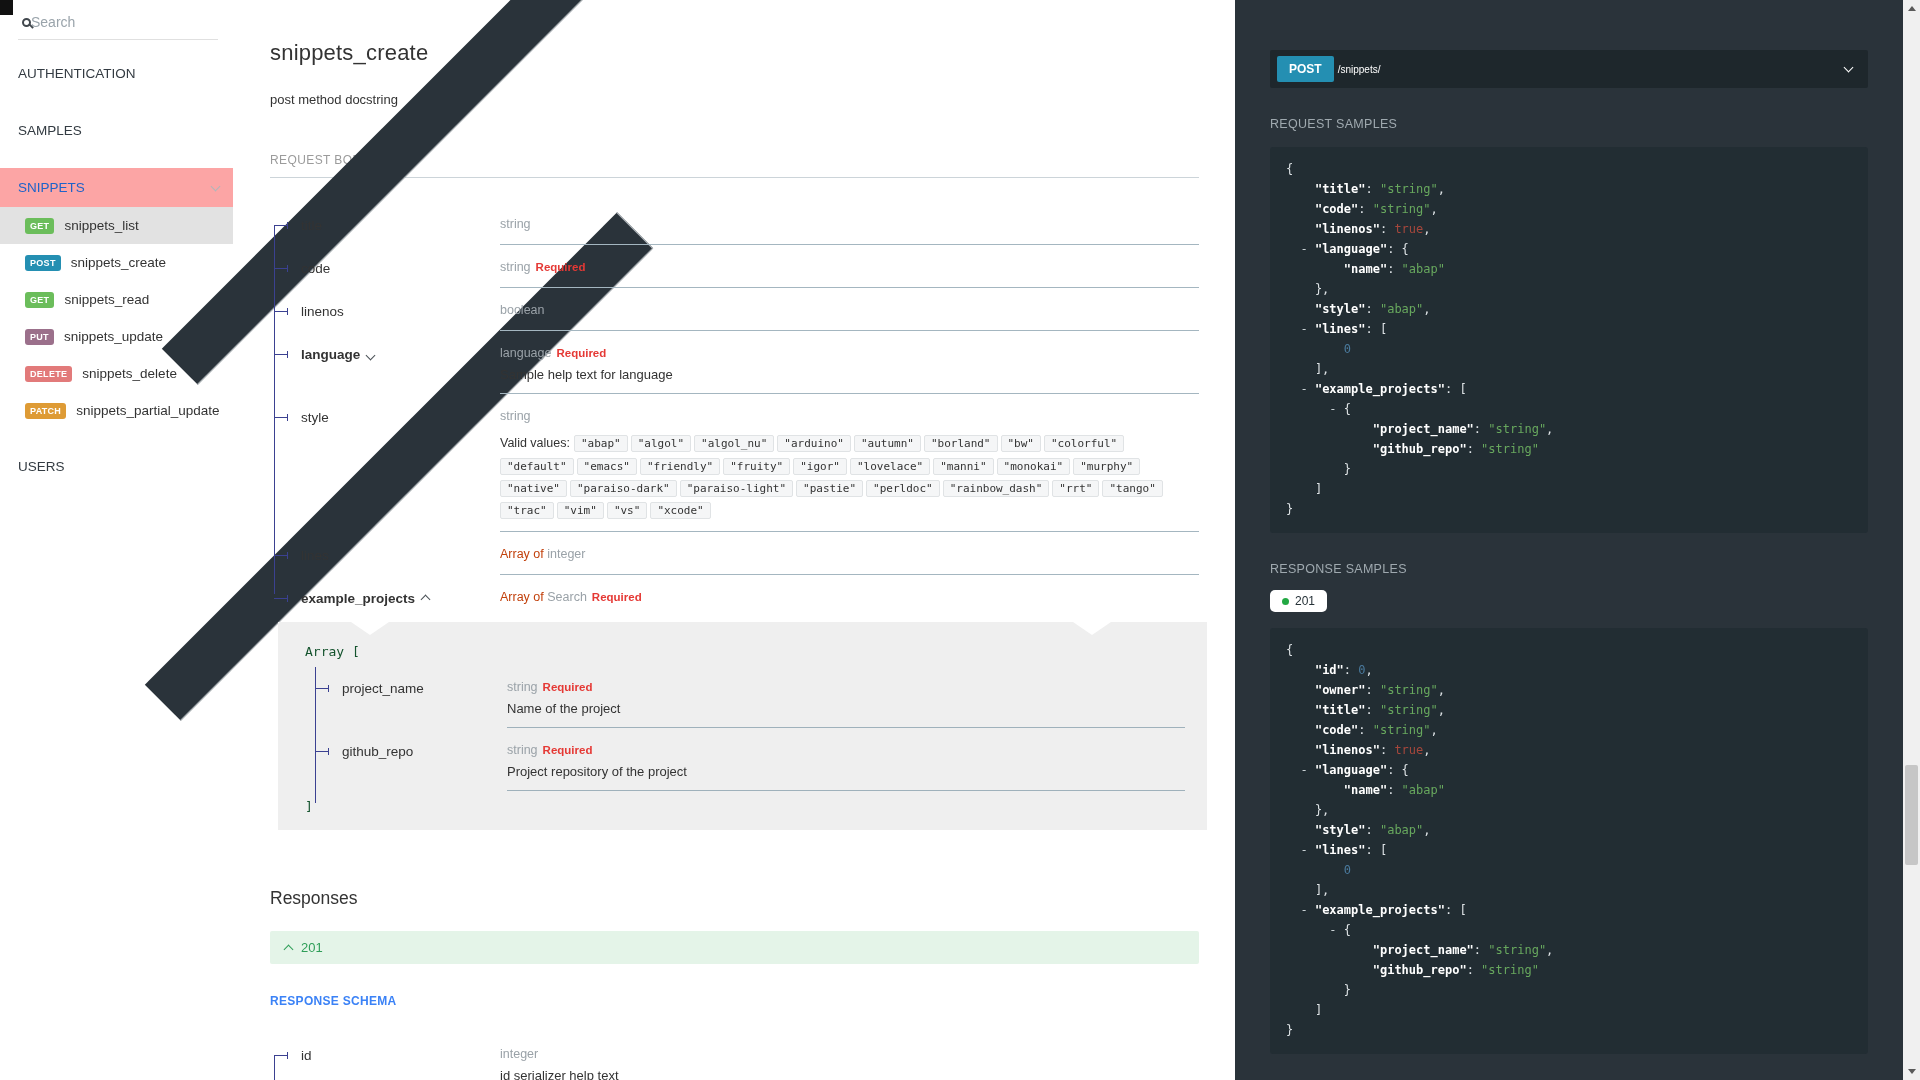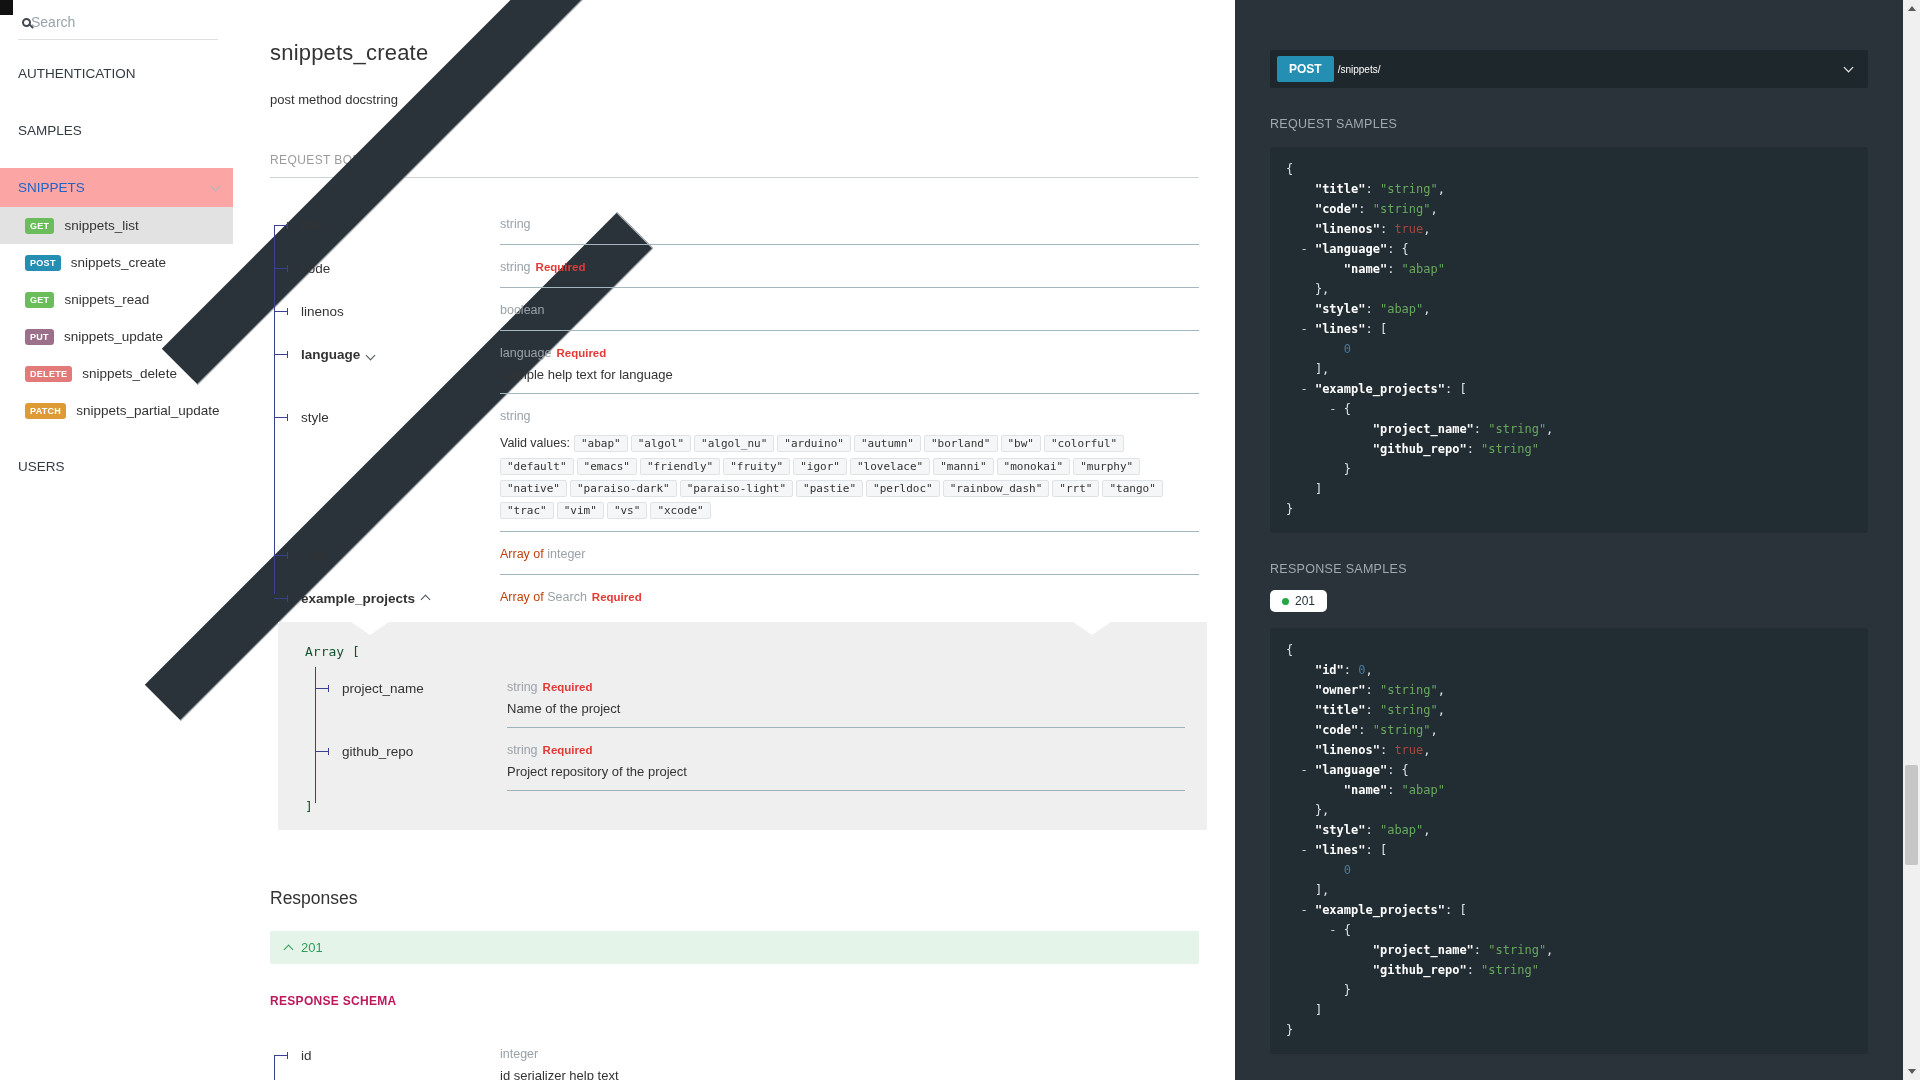--- a/index.html
+++ b/index.html
@@ -72,21 +72,21 @@
   .array-fields { margin:20px 0 8px 6px; position:relative; }
   .array-fields::before { content:""; position:absolute; left:4px; top:-12px; bottom:-12px; width:1px; background:#3b4191; }
   .array-fields .fname { width:196px; }
   .array-fields .fval { border-color:#9fb1bb; }
 
   .responses-h { margin-top:58px; font-size:17.5px; font-weight:400; color:#333; }
   .resp-banner { margin-top:22px; width:929px; height:33px; background:#e4f4e8; border-radius:2px;
     display:flex; align-items:center; gap:9px; padding-left:15px; cursor:pointer; }
   .resp-banner .chev { border-color:#2f9e58; }
   .resp-code { color:#2f9e58; font-size:13px; }
-  .schema-label { margin-top:30px; font-size:12px; font-weight:bold; color:#be185d; letter-spacing:.3px; }
+  .schema-label { margin-top:30px; font-size:12px; font-weight:bold; color:#3b82f6; letter-spacing:.3px; }
 
   
   .right { width:668px; flex:none; background:#2a333a; padding:50px 35px 0; }
   .endpoint { height:38px; background:#1e272c; border-radius:2px; display:flex; align-items:center;
     padding:0 16px 0 7px; cursor:pointer; }
   .http-badge { background:#248fb2; color:#fff; font-size:12px; font-weight:bold;
     padding:6px 12px; border-radius:2px; }
   .endpoint .path { color:#fff; font-size:10px; margin-left:4px; }
   .endpoint .chev { margin-left:auto; border-color:#fff; }
   .samples-label { margin-top:29px; font-size:12.5px; color:#9fa9af; letter-spacing:.3px; }

